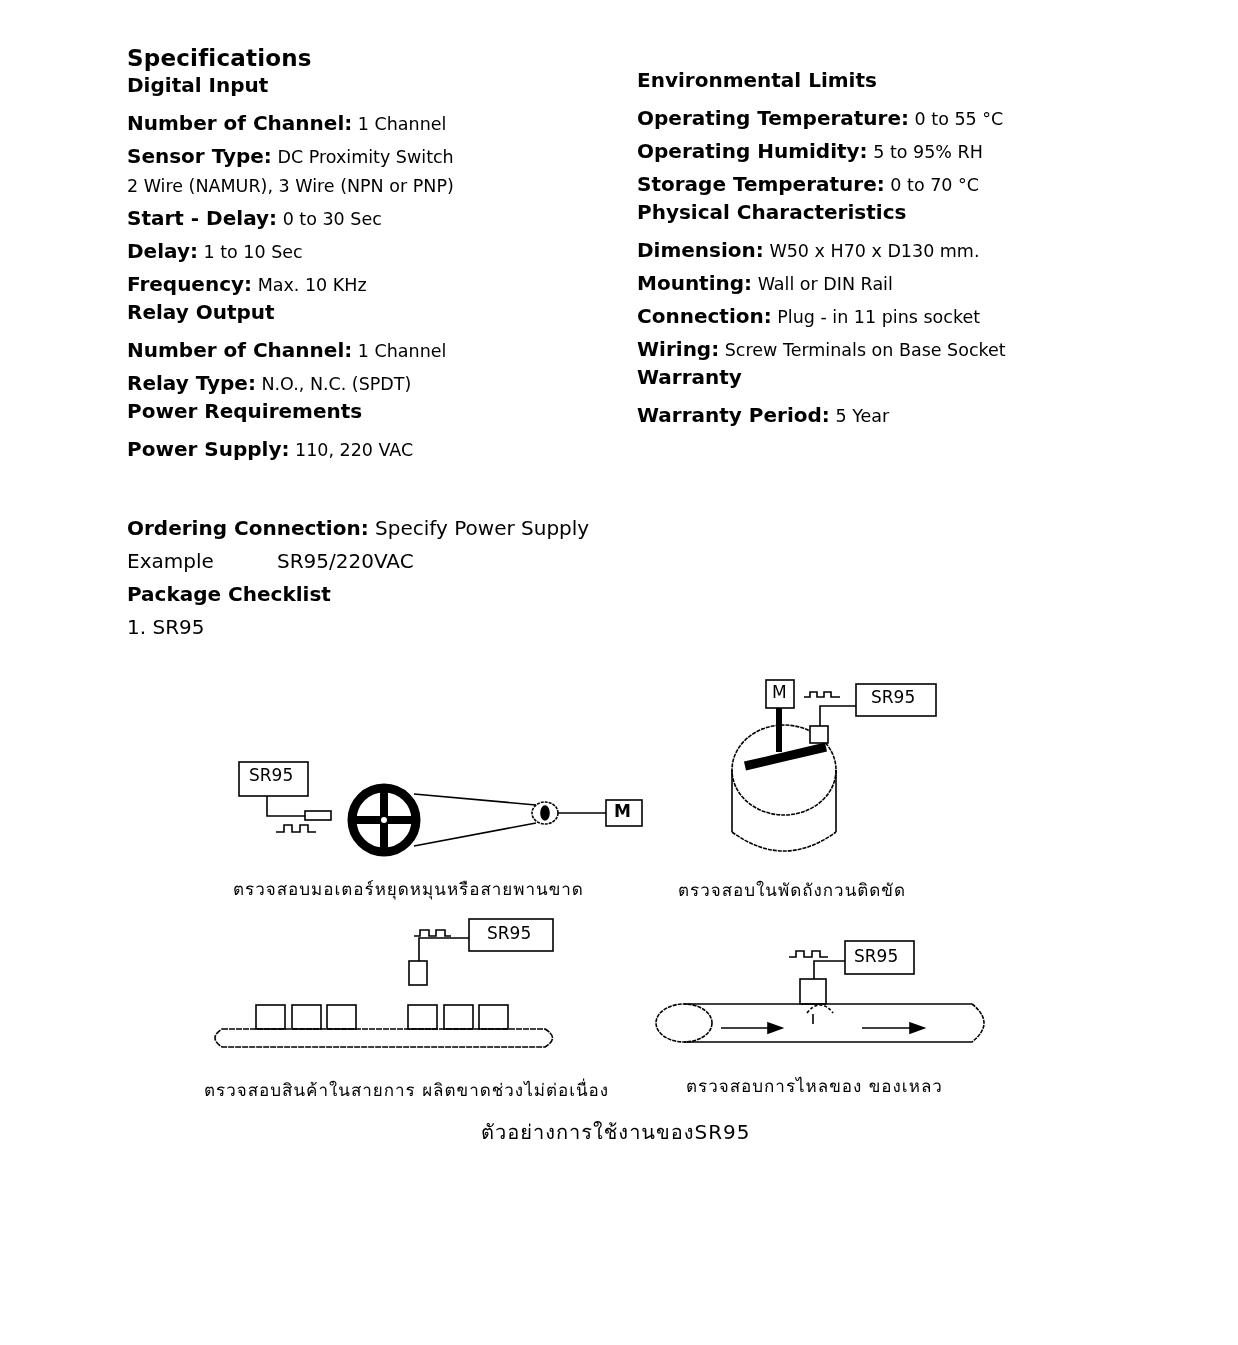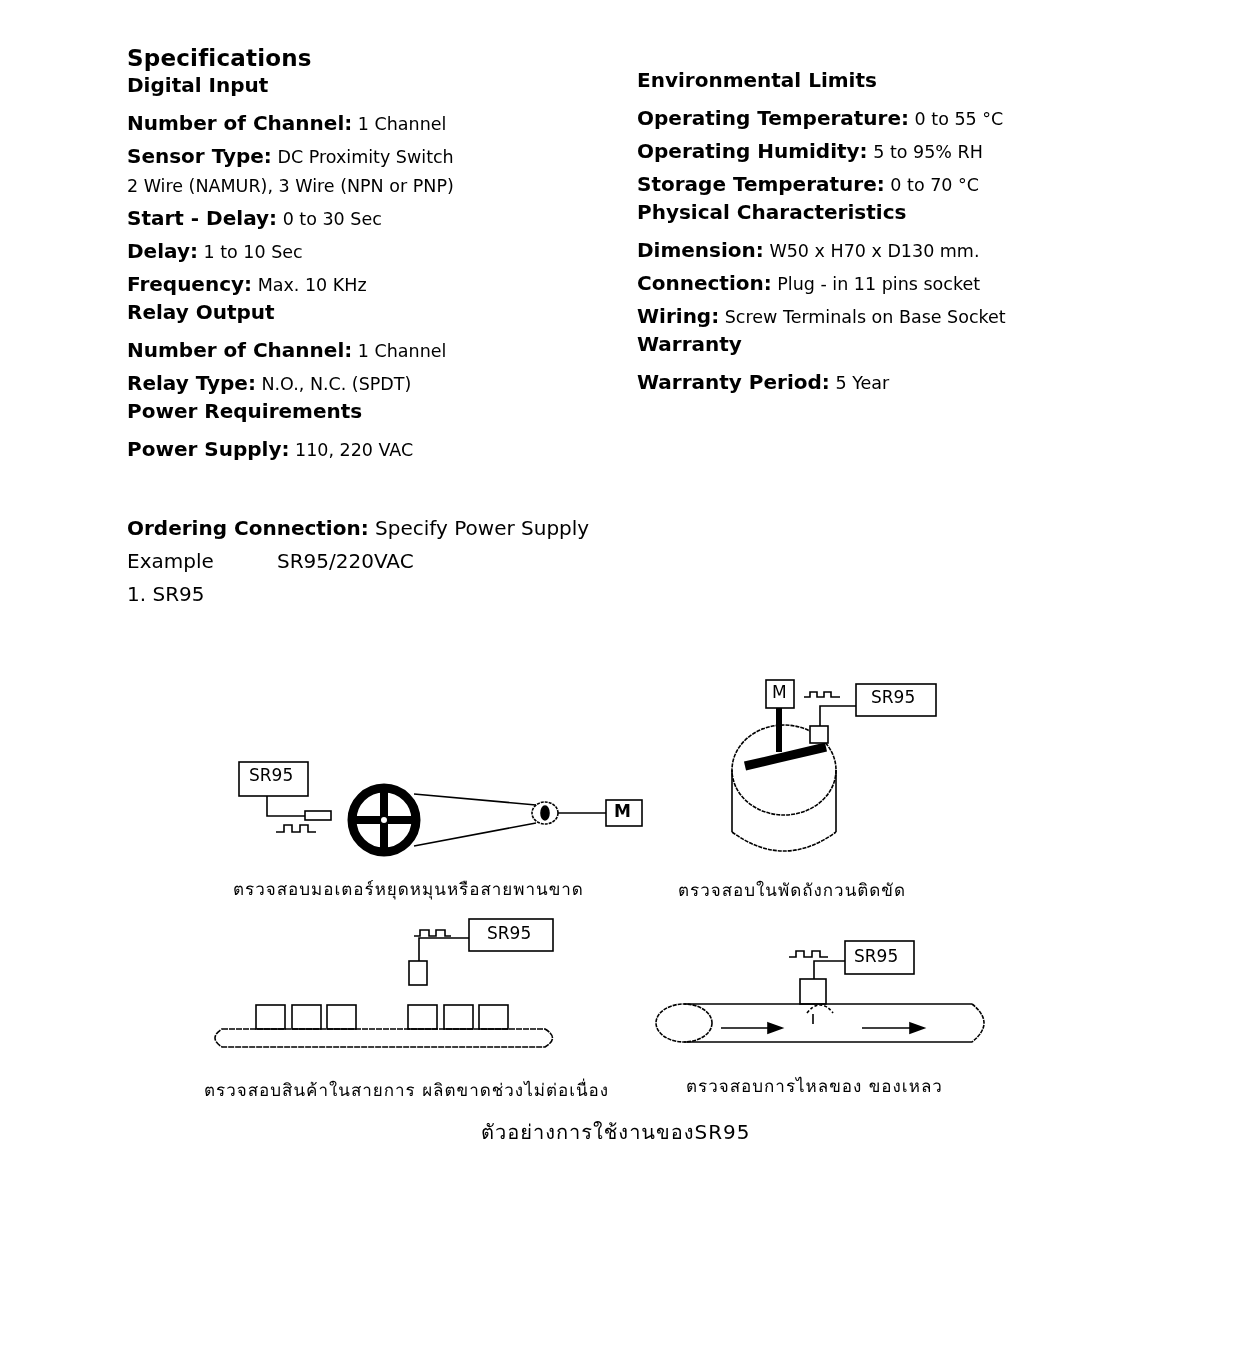--- a/index.html
+++ b/index.html
@@ -47,34 +47,38 @@
 </div>
 
 <div class="col col-right">
   <div id="right-sections">
       <div class="section">Environmental Limits</div>
       <div class="row"><span class="lbl">Operating Temperature:</span> <span class="val">0 to 55 °C</span></div>
       <div class="row"><span class="lbl">Operating Humidity:</span> <span class="val">5 to 95% RH</span></div>
       <div class="row"><span class="lbl">Storage Temperature:</span> <span class="val">0 to 70 °C</span></div>
       <div class="section">Physical Characteristics</div>
       <div class="row"><span class="lbl">Dimension:</span> <span class="val">W50 x H70 x D130 mm.</span></div>
+      <div class="row"><span class="lbl">Mounting:</span> <span class="val">Wall or DIN Rail</span></div>
       <div class="row"><span class="lbl">Connection:</span> <span class="val">Plug - in 11 pins socket</span></div>
       <div class="row"><span class="lbl">Wiring:</span> <span class="val">Screw Terminals on Base Socket</span></div>
       <div class="section">Warranty</div>
       <div class="row"><span class="lbl">Warranty Period:</span> <span class="val">5 Year</span></div>
     </div>
 </div>
 
 <div class="order">
   <div class="row">
     <span class="lbl">Ordering Connection:</span>
     <span class="val">Specify Power Supply</span>
   </div>
   <div class="row plain">
     <span class="ex-label">Example</span><span>SR95/220VAC</span>
+  </div>
+  <div class="row">
+    <span class="pk-title">Package Checklist</span>
   </div>
   <div class="row plain">
     <span>1. SR95</span>
   </div>
 </div>
 
 <div class="diagram">
   <svg width="1238" height="500" viewBox="0 660 1238 500">
     <g fill="none" stroke="#000" stroke-width="1.6">
 

